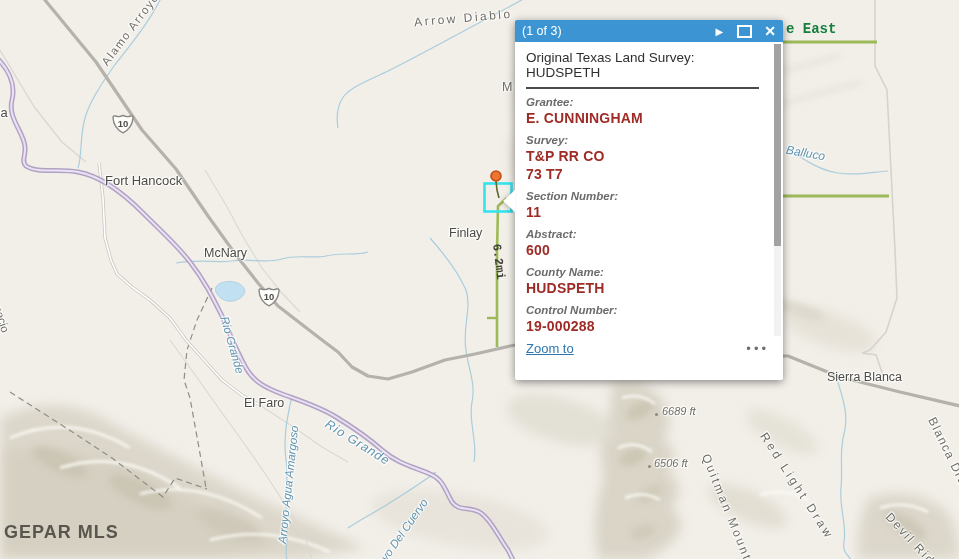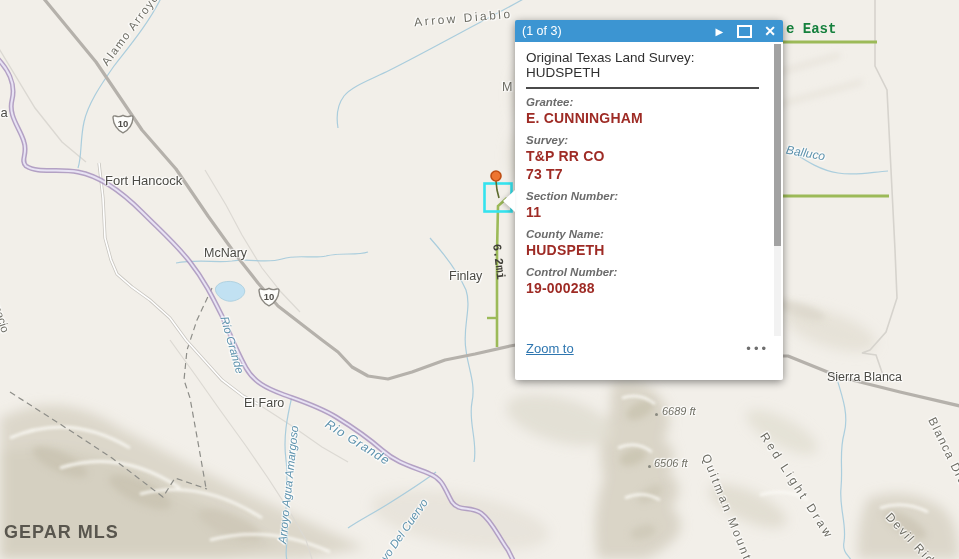--- a/index.html
+++ b/index.html
@@ -170,21 +170,21 @@
       <path d="M12,2.4 C9.4,4 6.8,3.8 4.4,3 C2.8,2.5 1.9,3.2 2,4.8 C2.4,10.6 5,16.4 12,19.8 C19,16.4 21.6,10.6 22,4.8 C22.1,3.2 21.2,2.5 19.6,3 C17.2,3.8 14.6,4 12,2.4 Z" fill="#fdfdfb" stroke="#8a8780" stroke-width="1.4"></path>
       <text x="12" y="13.5" text-anchor="middle" font-size="9.5" font-weight="bold" fill="#4e4c48" font-family="Liberation Sans, sans-serif">10</text>
     </svg>
   </div>
 
   <div class="lbl lbl-terrain rot" style="left:104px;top:58px;transform:rotate(-53deg);letter-spacing:1.5px;font-size:11.5px;">Alamo Arroyo</div>
   <div class="lbl lbl-terrain" style="left:414px;top:11px;transform:rotate(-5deg);letter-spacing:2.5px;">Arrow Diablo</div>
   <div class="lbl lbl-terrain" style="left:502px;top:80px;font-size:12.5px;">M</div>
   <div class="lbl lbl-town" style="left:105px;top:173px;font-size:13px;">Fort Hancock</div>
   <div class="lbl lbl-town" style="left:204px;top:246px;">McNary</div>
-  <div class="lbl lbl-town" style="left:449px;top:226px;margin-top:43px;">Finlay</div>
+  <div class="lbl lbl-town" style="left:449px;top:226px;">Finlay</div>
   <div class="lbl lbl-town" style="left:244px;top:396px;">El Faro</div>
   <div class="lbl lbl-town" style="left:827px;top:370px;">Sierra Blanca</div>
   <div class="lbl lbl-terrain rot-tl" style="left:712px;top:452px;transform:rotate(68deg);letter-spacing:2.5px;">Quitman Mountains</div>
   <div class="lbl lbl-terrain rot-tl" style="left:769px;top:430px;transform:rotate(57deg);letter-spacing:3px;">Red Light Draw</div>
   <div class="lbl lbl-terrain rot-tl" style="left:893px;top:510px;transform:rotate(47deg);letter-spacing:2px;">Devil Ridge</div>
   <div class="lbl lbl-terrain rot-tl" style="left:938px;top:415px;transform:rotate(64deg);letter-spacing:1.5px;">Blanca Draw</div>
   <div class="lbl lbl-terrain" style="left:-6px;top:105px;font-size:13px;color:#4e4d48;">za</div>
   <div class="lbl lbl-terrain rot-tl" style="left:1px;top:298px;transform:rotate(72deg);font-size:11.5px;">nnacio</div>
 
   <div class="lbl lbl-water" style="left:786px;top:146px;transform:rotate(10deg);">Balluco</div>
@@ -225,20 +225,24 @@
         <div class="fld-value">T&amp;P RR CO</div>
       </div>
       <div>
         <div class="fld-value">73 T7</div>
       </div>
       <div>
         <div class="fld-label">Section Number:</div>
         <div class="fld-value">11</div>
       </div>
       <div>
+        <div class="fld-label">Abstract:</div>
+        <div class="fld-value">600</div>
+      </div>
+      <div>
         <div class="fld-label">County Name:</div>
         <div class="fld-value">HUDSPETH</div>
       </div>
       <div>
         <div class="fld-label">Control Number:</div>
         <div class="fld-value">19-000288</div>
       </div>
 
     </div>
 

